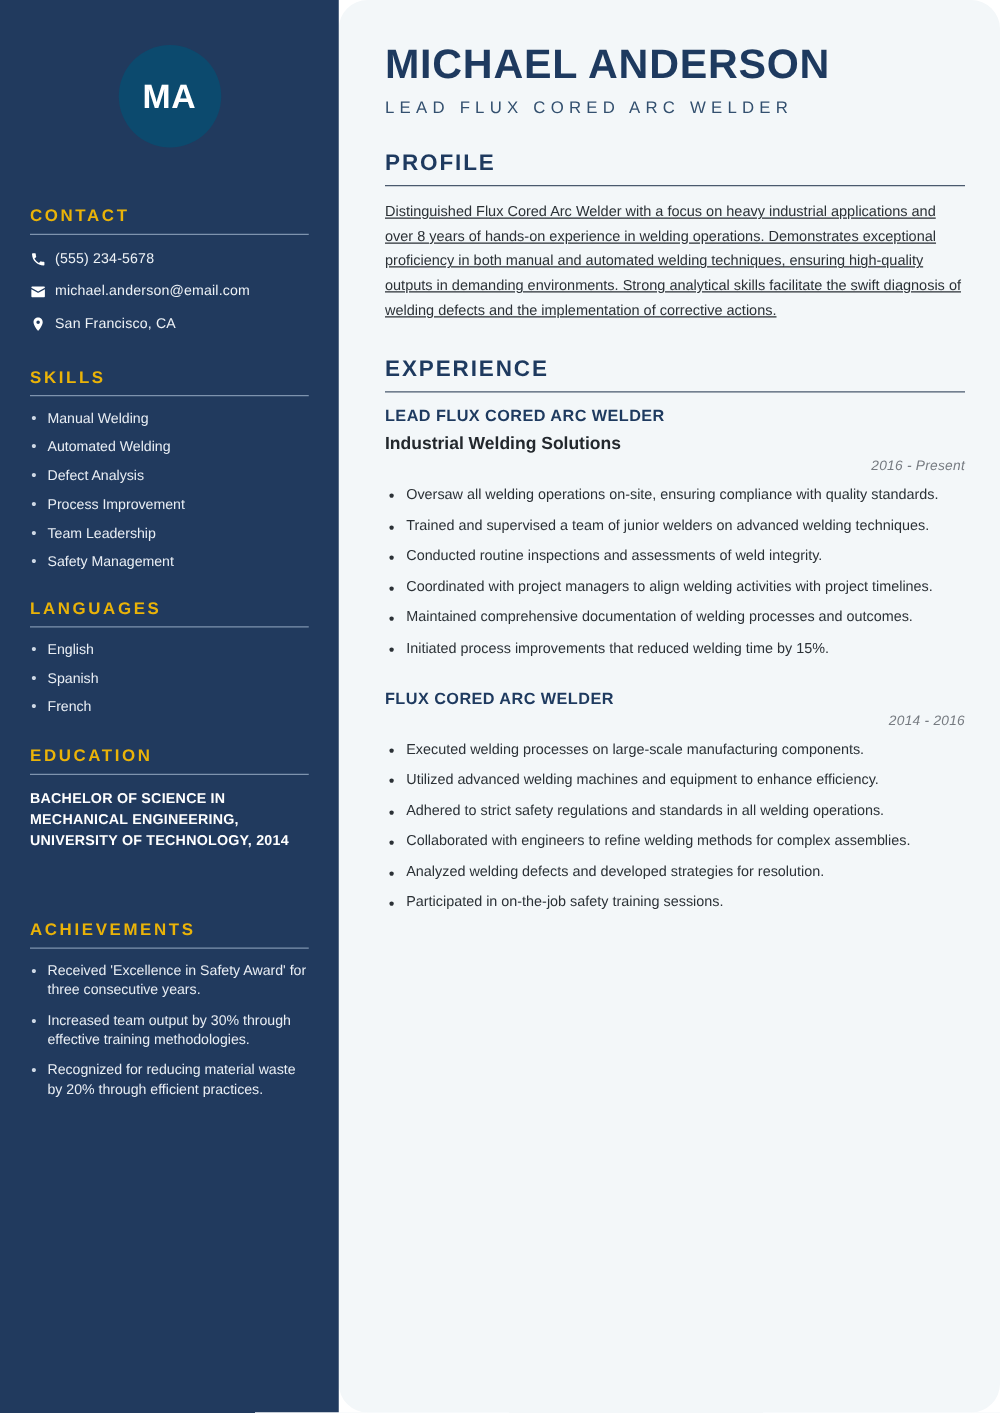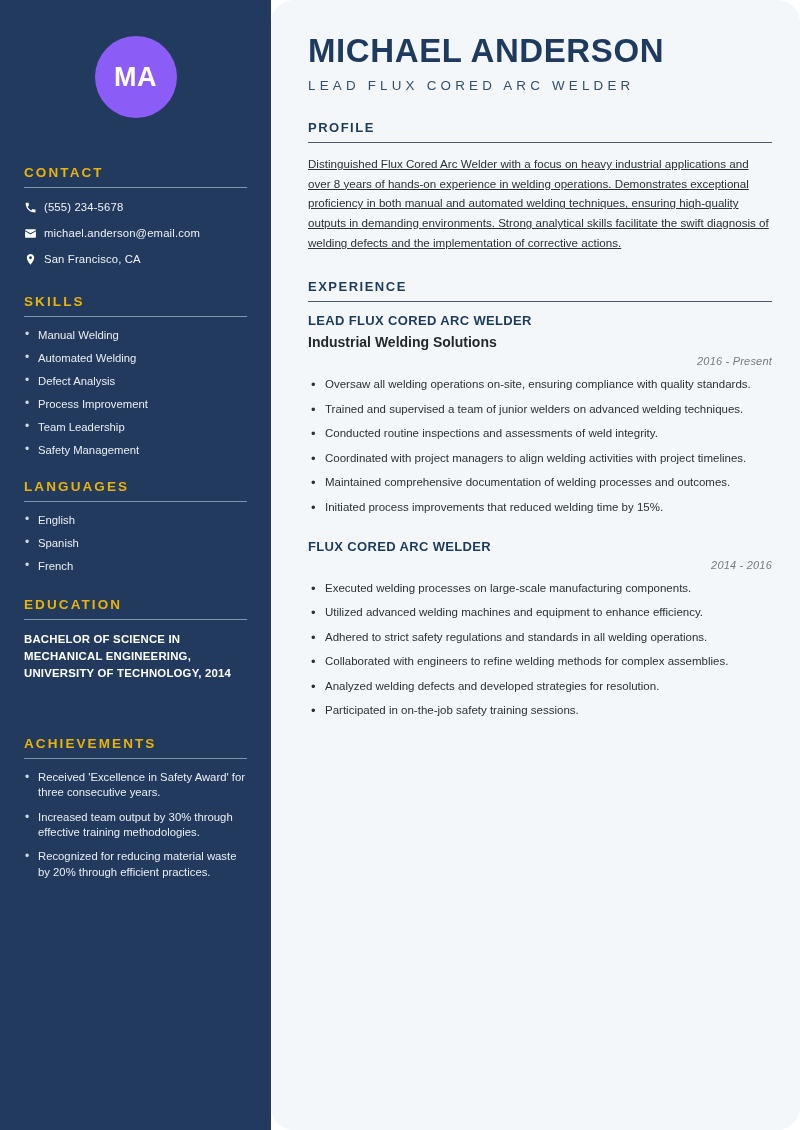--- a/index.html
+++ b/index.html
@@ -29,21 +29,21 @@
   #avatar-wrap {
     display: flex;
     justify-content: center;
     padding-top: 36px;
   }
 
   #avatar {
     width: 82px;
     height: 82px;
     border-radius: 50%;
-    background: #8b5cf6;
+    background: #0c4a6e;
     color: #ffffff;
     display: flex;
     align-items: center;
     justify-content: center;
     font-size: 27px;
     font-weight: bold;
     letter-spacing: 0.5px;
   }
 
   .side-section { margin-top: 0; }
@@ -134,21 +134,21 @@
     color: #33506f;
     font-size: 13.4px;
     letter-spacing: 4.2px;
     margin-top: 9px;
   }
 
   .main-section { margin-top: 27px; }
 
   .main-title {
     color: #1e3a5f;
-    font-size: 13px;
+    font-size: 18px;
     font-weight: bold;
     letter-spacing: 1.5px;
     padding-bottom: 7px;
   }
 
   .main-rule {
     height: 1px;
     background: #4a5a6e;
     margin-bottom: 11px;
   }

